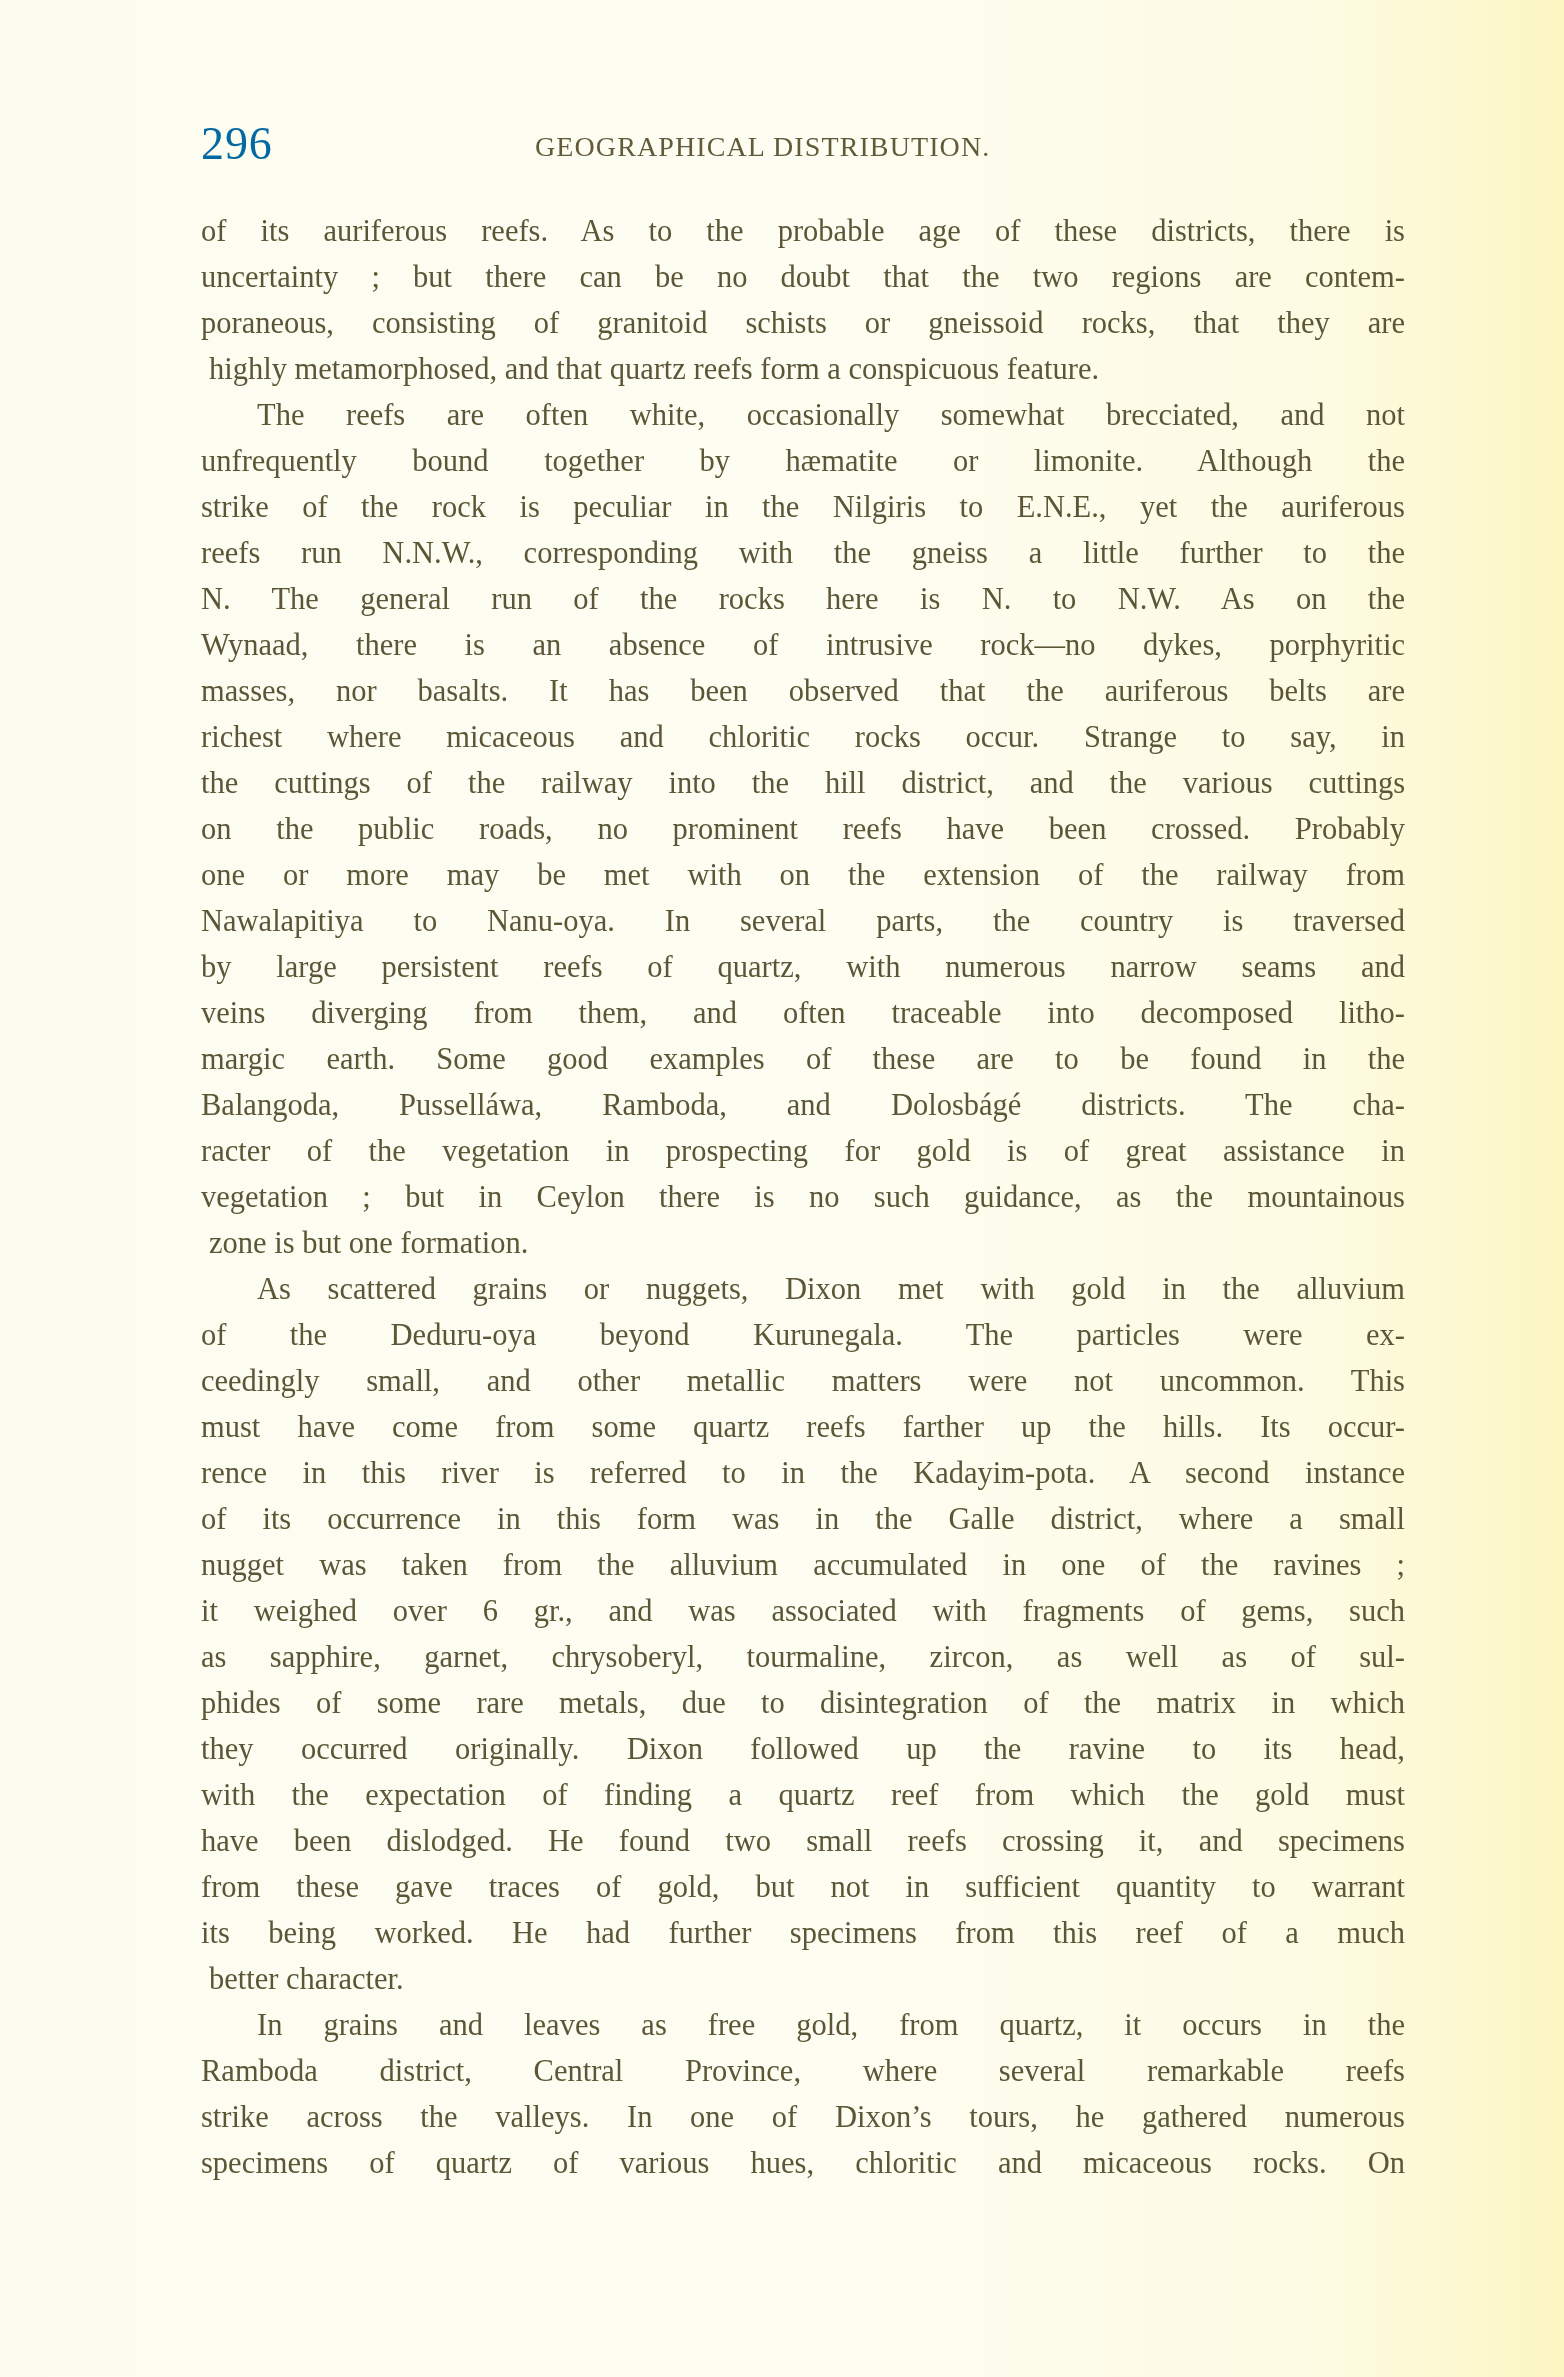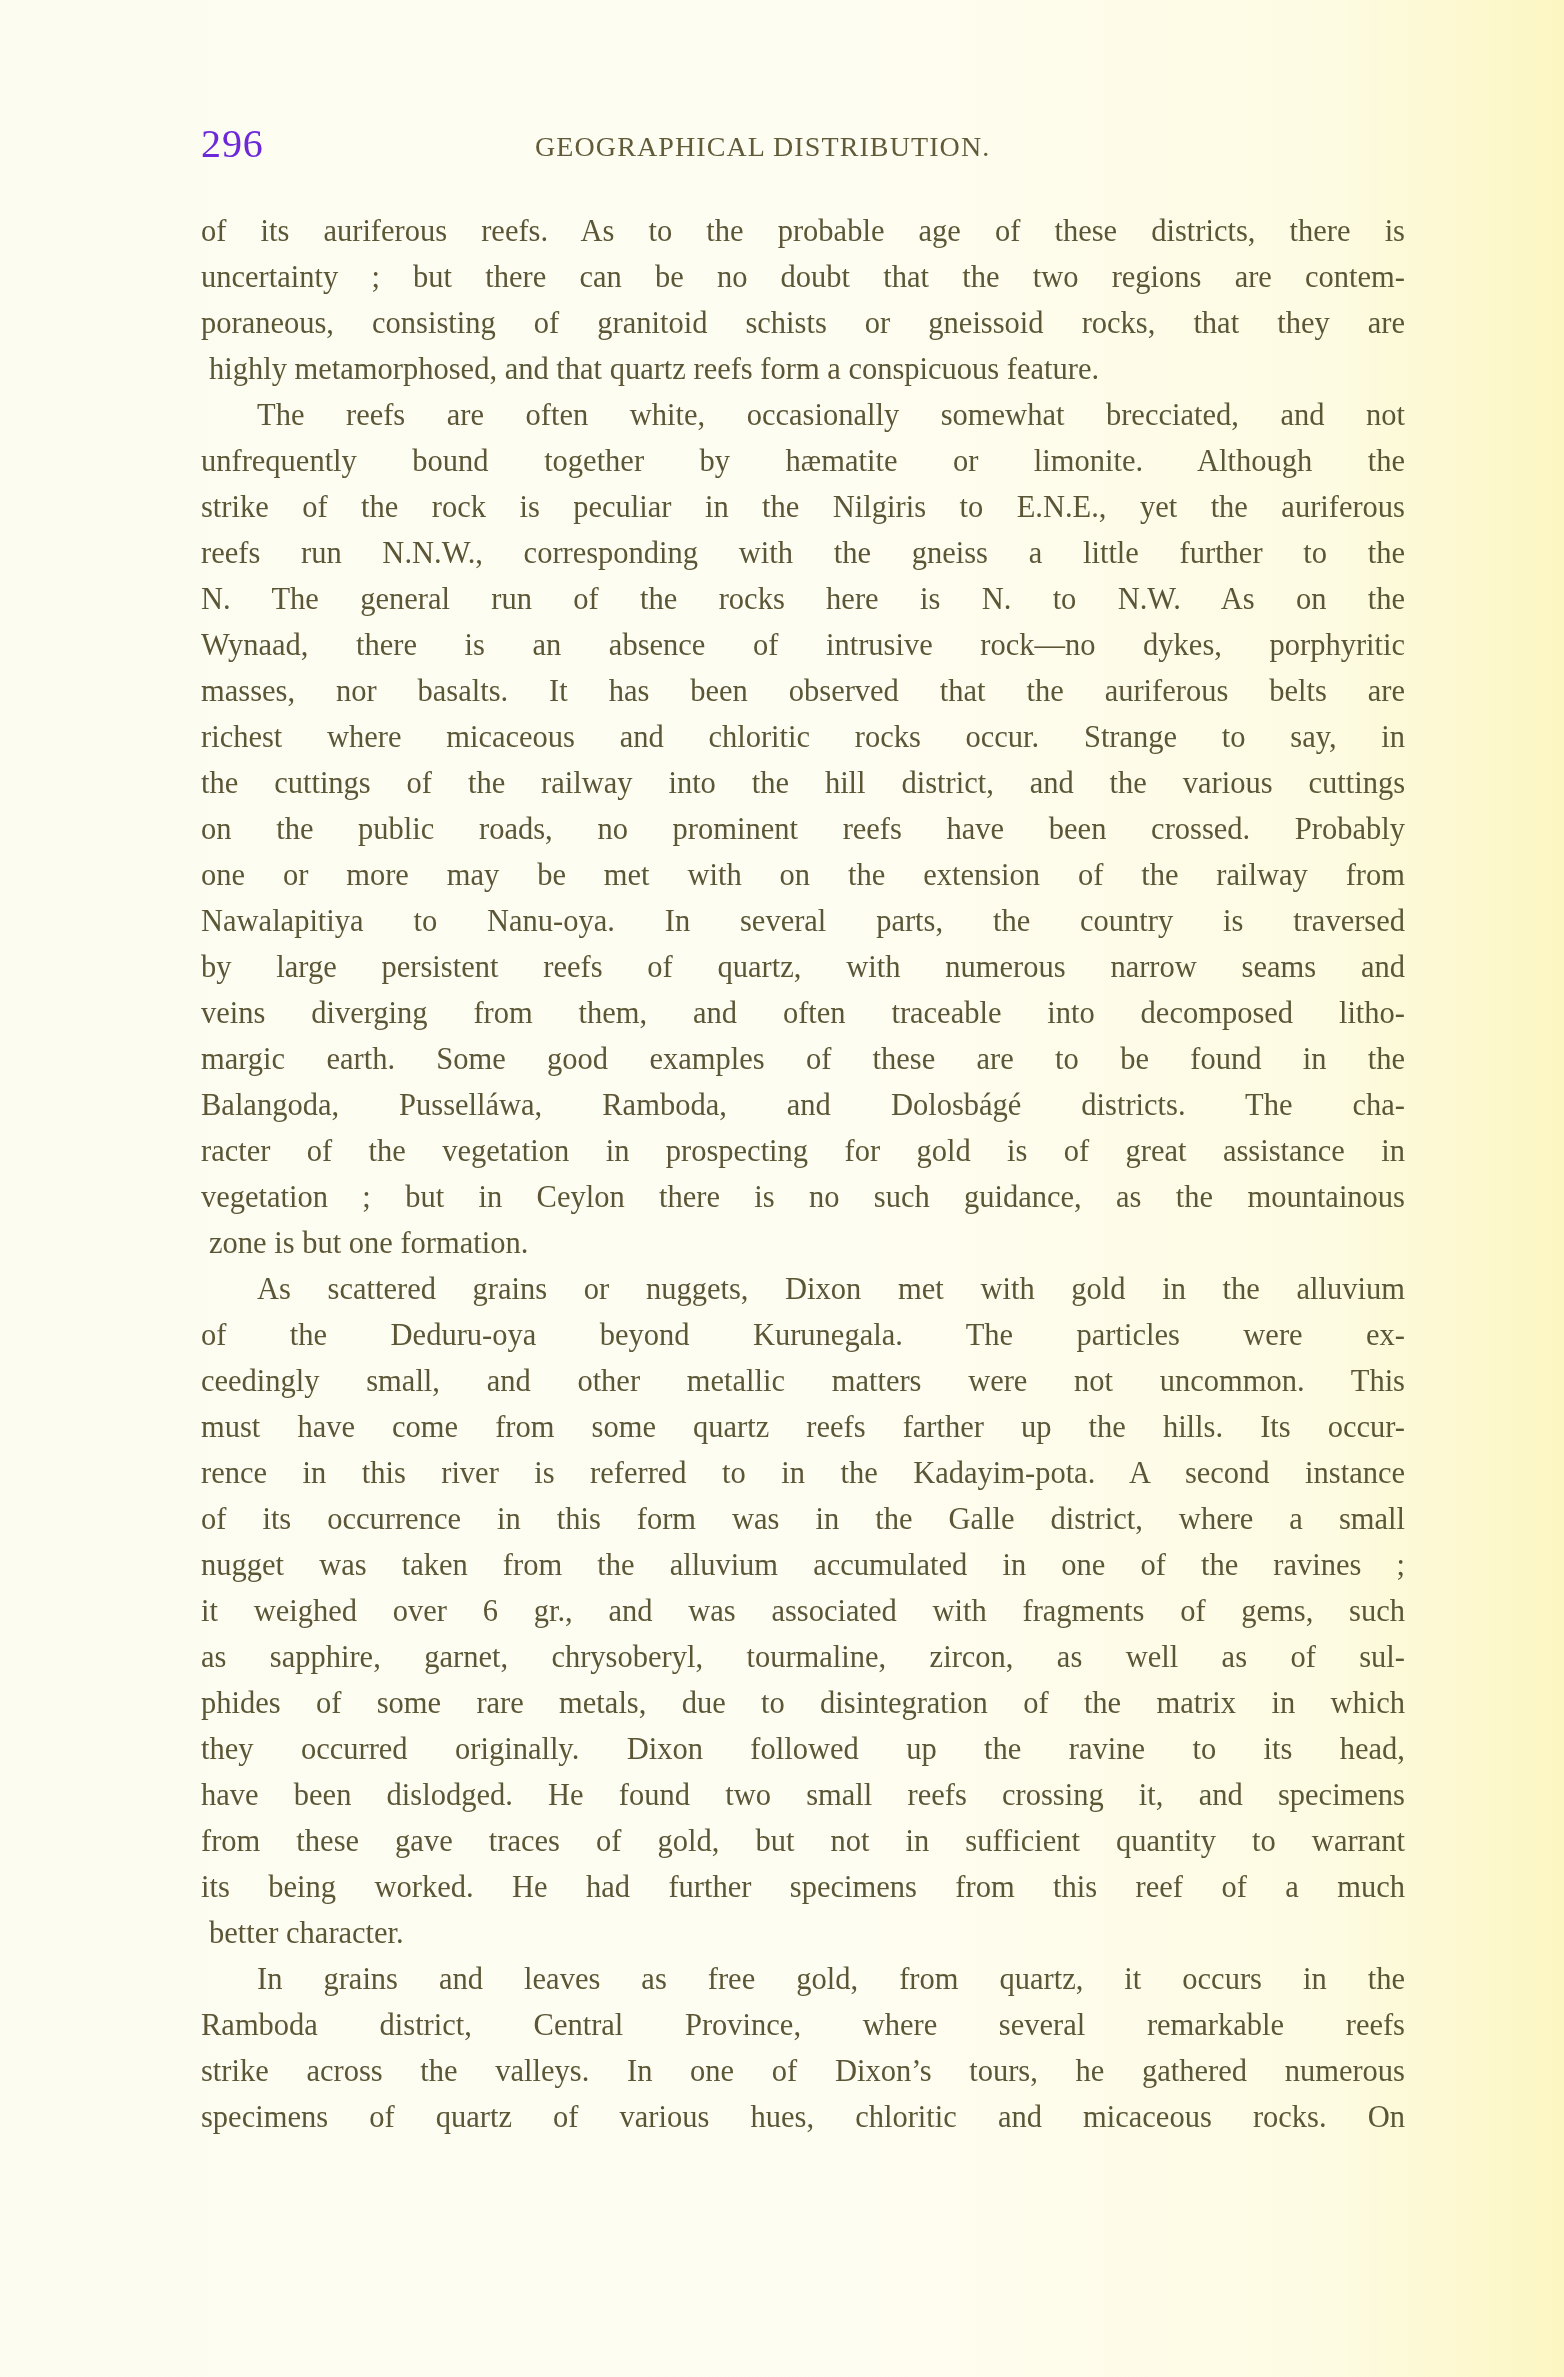--- a/index.html
+++ b/index.html
@@ -15,23 +15,23 @@
   .page-header {
     position: absolute;
     left: 0; top: 0;
     width: 1565px;
     height: 179px;
   }
   .page-number {
     position: absolute;
     left: 201px;
     top: 124px;
-    font-size: 40px;
+    font-size: 46px;
     line-height: 39px;
-    color: #6d28d9;
+    color: #0369a1;
     letter-spacing: 0.9px;
   }
   .running-head {
     position: absolute;
     left: 535px;
     top: 131px;
     width: 525px;
     font-size: 28px;
     line-height: 32px;
     letter-spacing: 1.1px;
@@ -101,20 +101,21 @@
     <span class="line">of the Deduru-oya beyond Kurunegala.  The particles were ex-</span>
     <span class="line">ceedingly small, and other metallic matters were not uncommon.  This</span>
     <span class="line">must have come from some quartz reefs farther up the hills.  Its occur-</span>
     <span class="line">rence in this river is referred to in the Kadayim-pota.  A second instance</span>
     <span class="line">of its occurrence in this form was in the Galle district, where a small</span>
     <span class="line">nugget was taken from the alluvium accumulated in one of the ravines ;</span>
     <span class="line">it weighed over 6 gr., and was associated with fragments of gems, such</span>
     <span class="line">as sapphire, garnet, chrysoberyl, tourmaline, zircon, as well as of sul-</span>
     <span class="line">phides of some rare metals, due to disintegration of the matrix in which</span>
     <span class="line">they occurred originally.  Dixon followed up the ravine to its head,</span>
+    <span class="line">with the expectation of finding a quartz reef from which the gold must</span>
     <span class="line">have been dislodged.  He found two small reefs crossing it, and specimens</span>
     <span class="line">from these gave traces of gold, but not in sufficient quantity to warrant</span>
     <span class="line">its being worked.  He had further specimens from this reef of a much</span>
     <span class="line last">better character.</span>
   </div>
 
   <div>
     <span class="line indent">In grains and leaves as free gold, from quartz, it occurs in the</span>
     <span class="line">Ramboda district, Central Province, where several remarkable reefs</span>
     <span class="line">strike across the valleys.  In one of Dixon’s tours, he gathered numerous</span>

